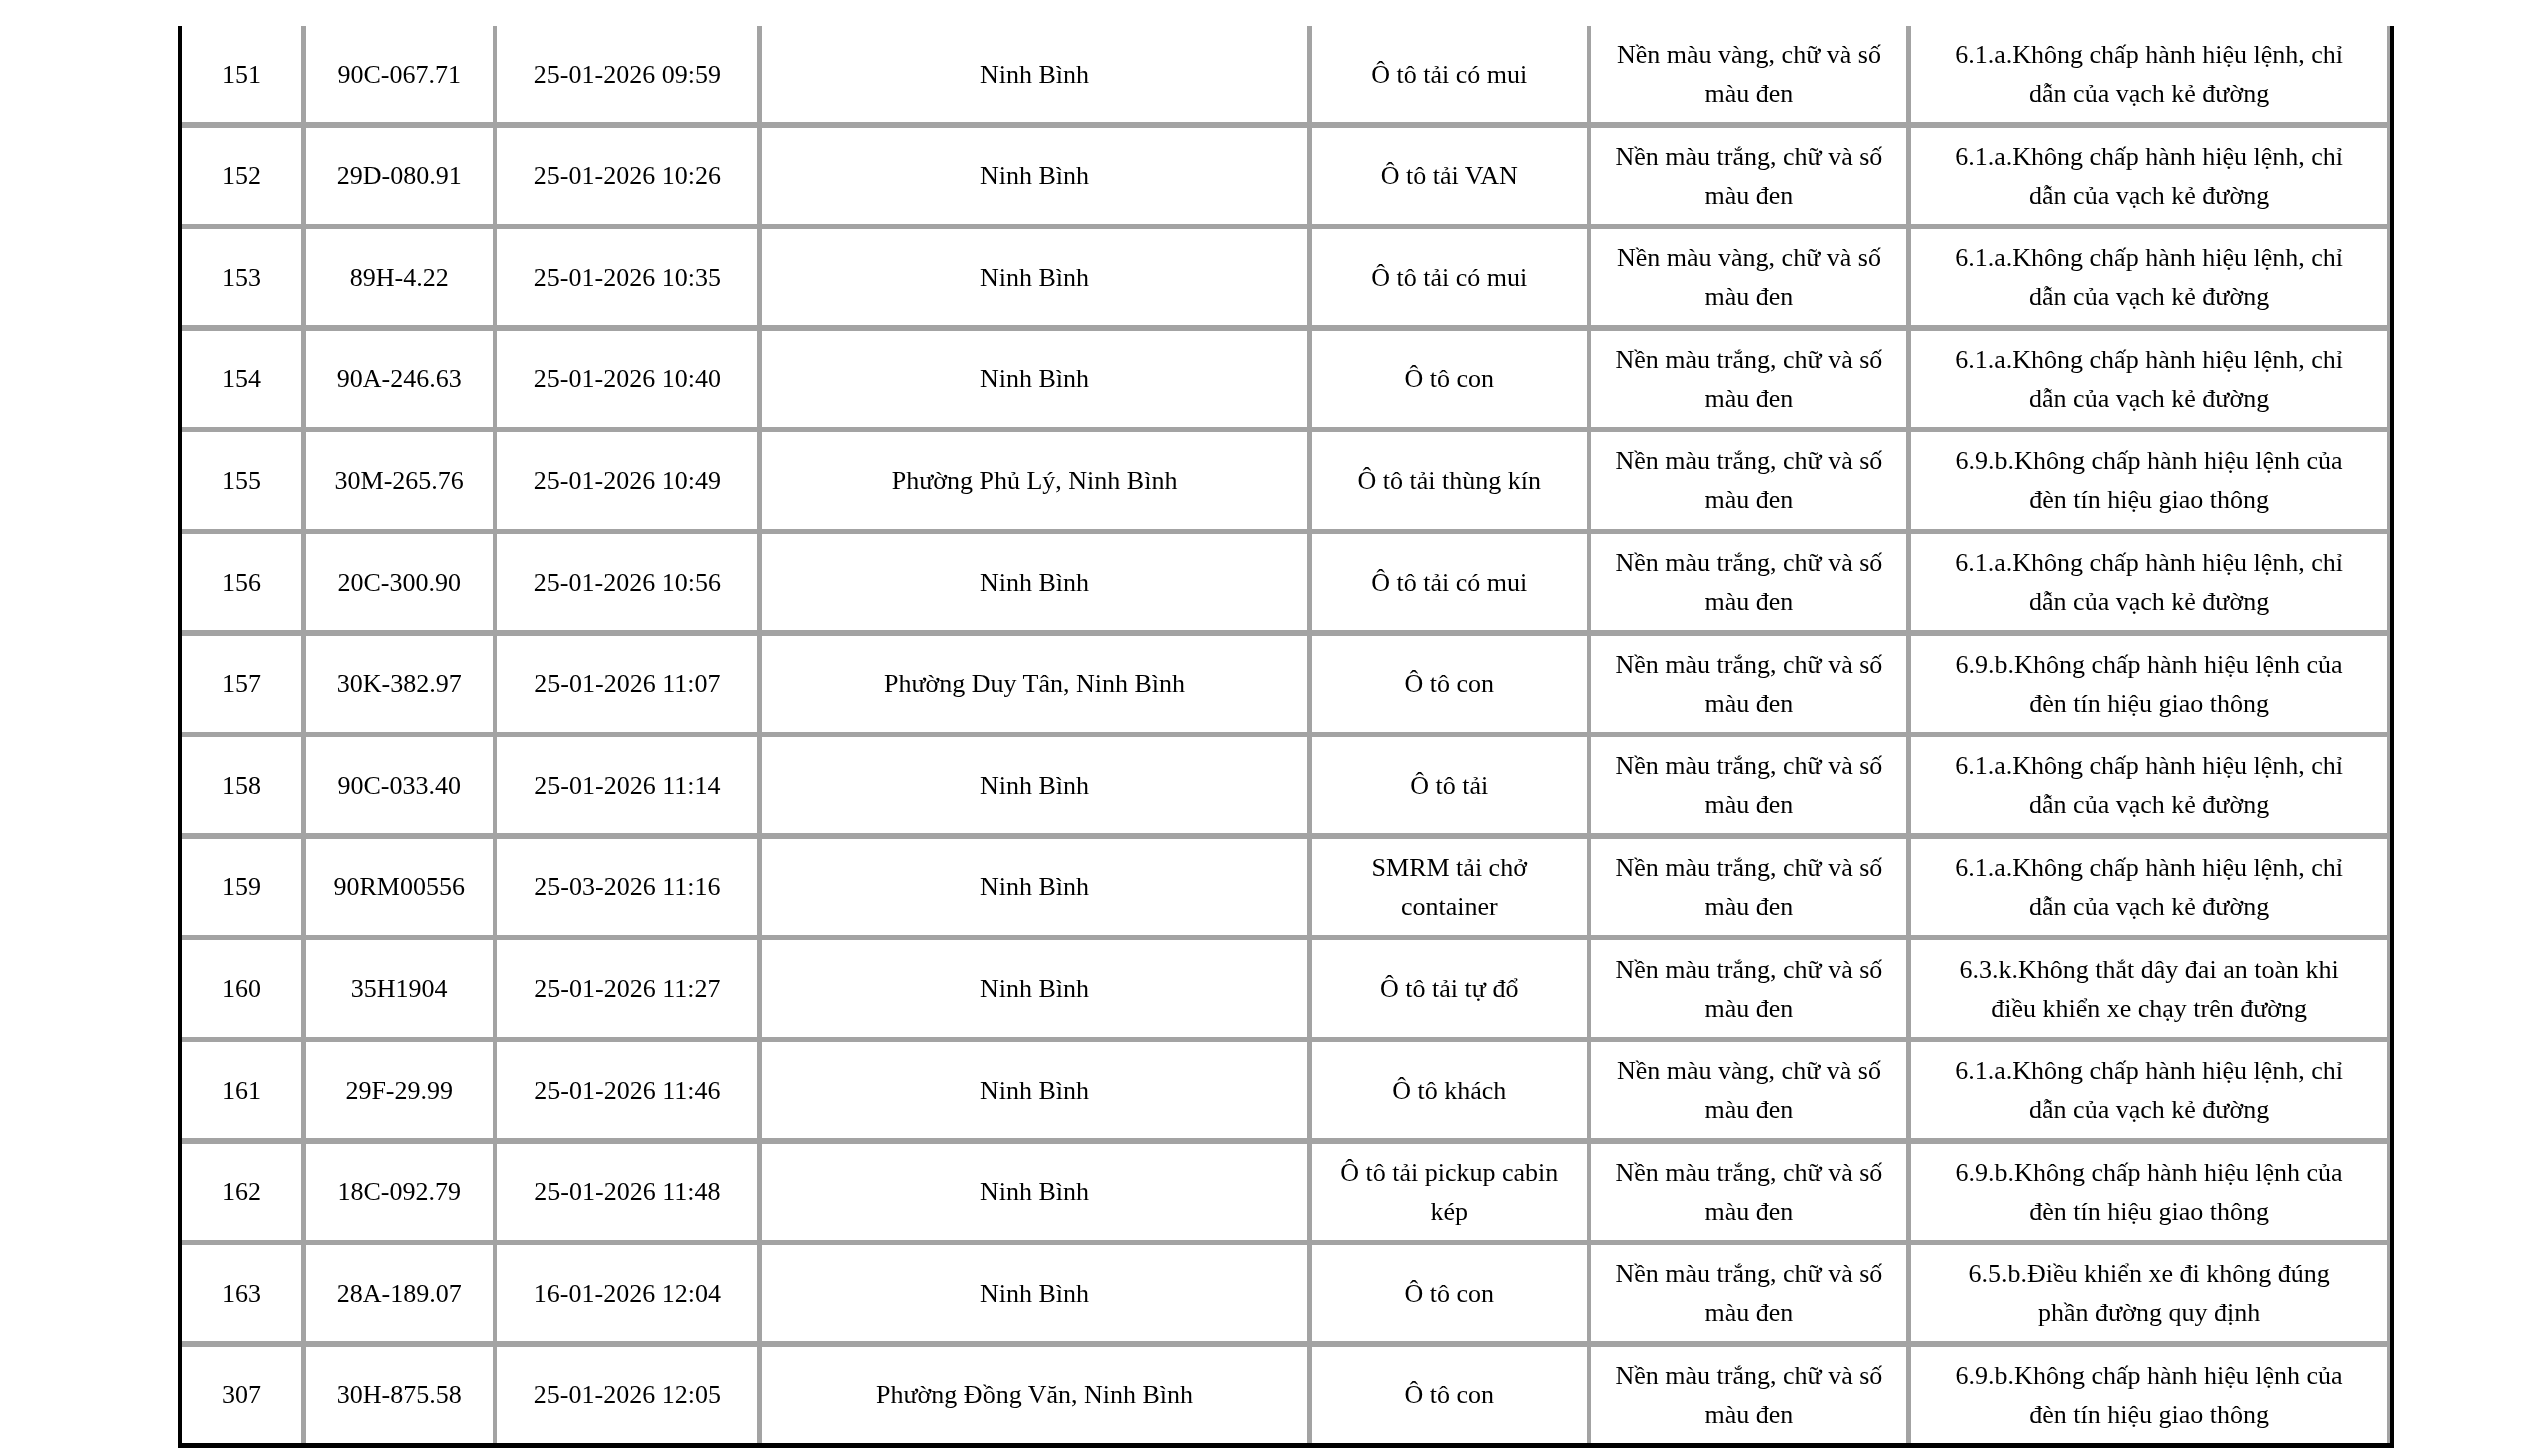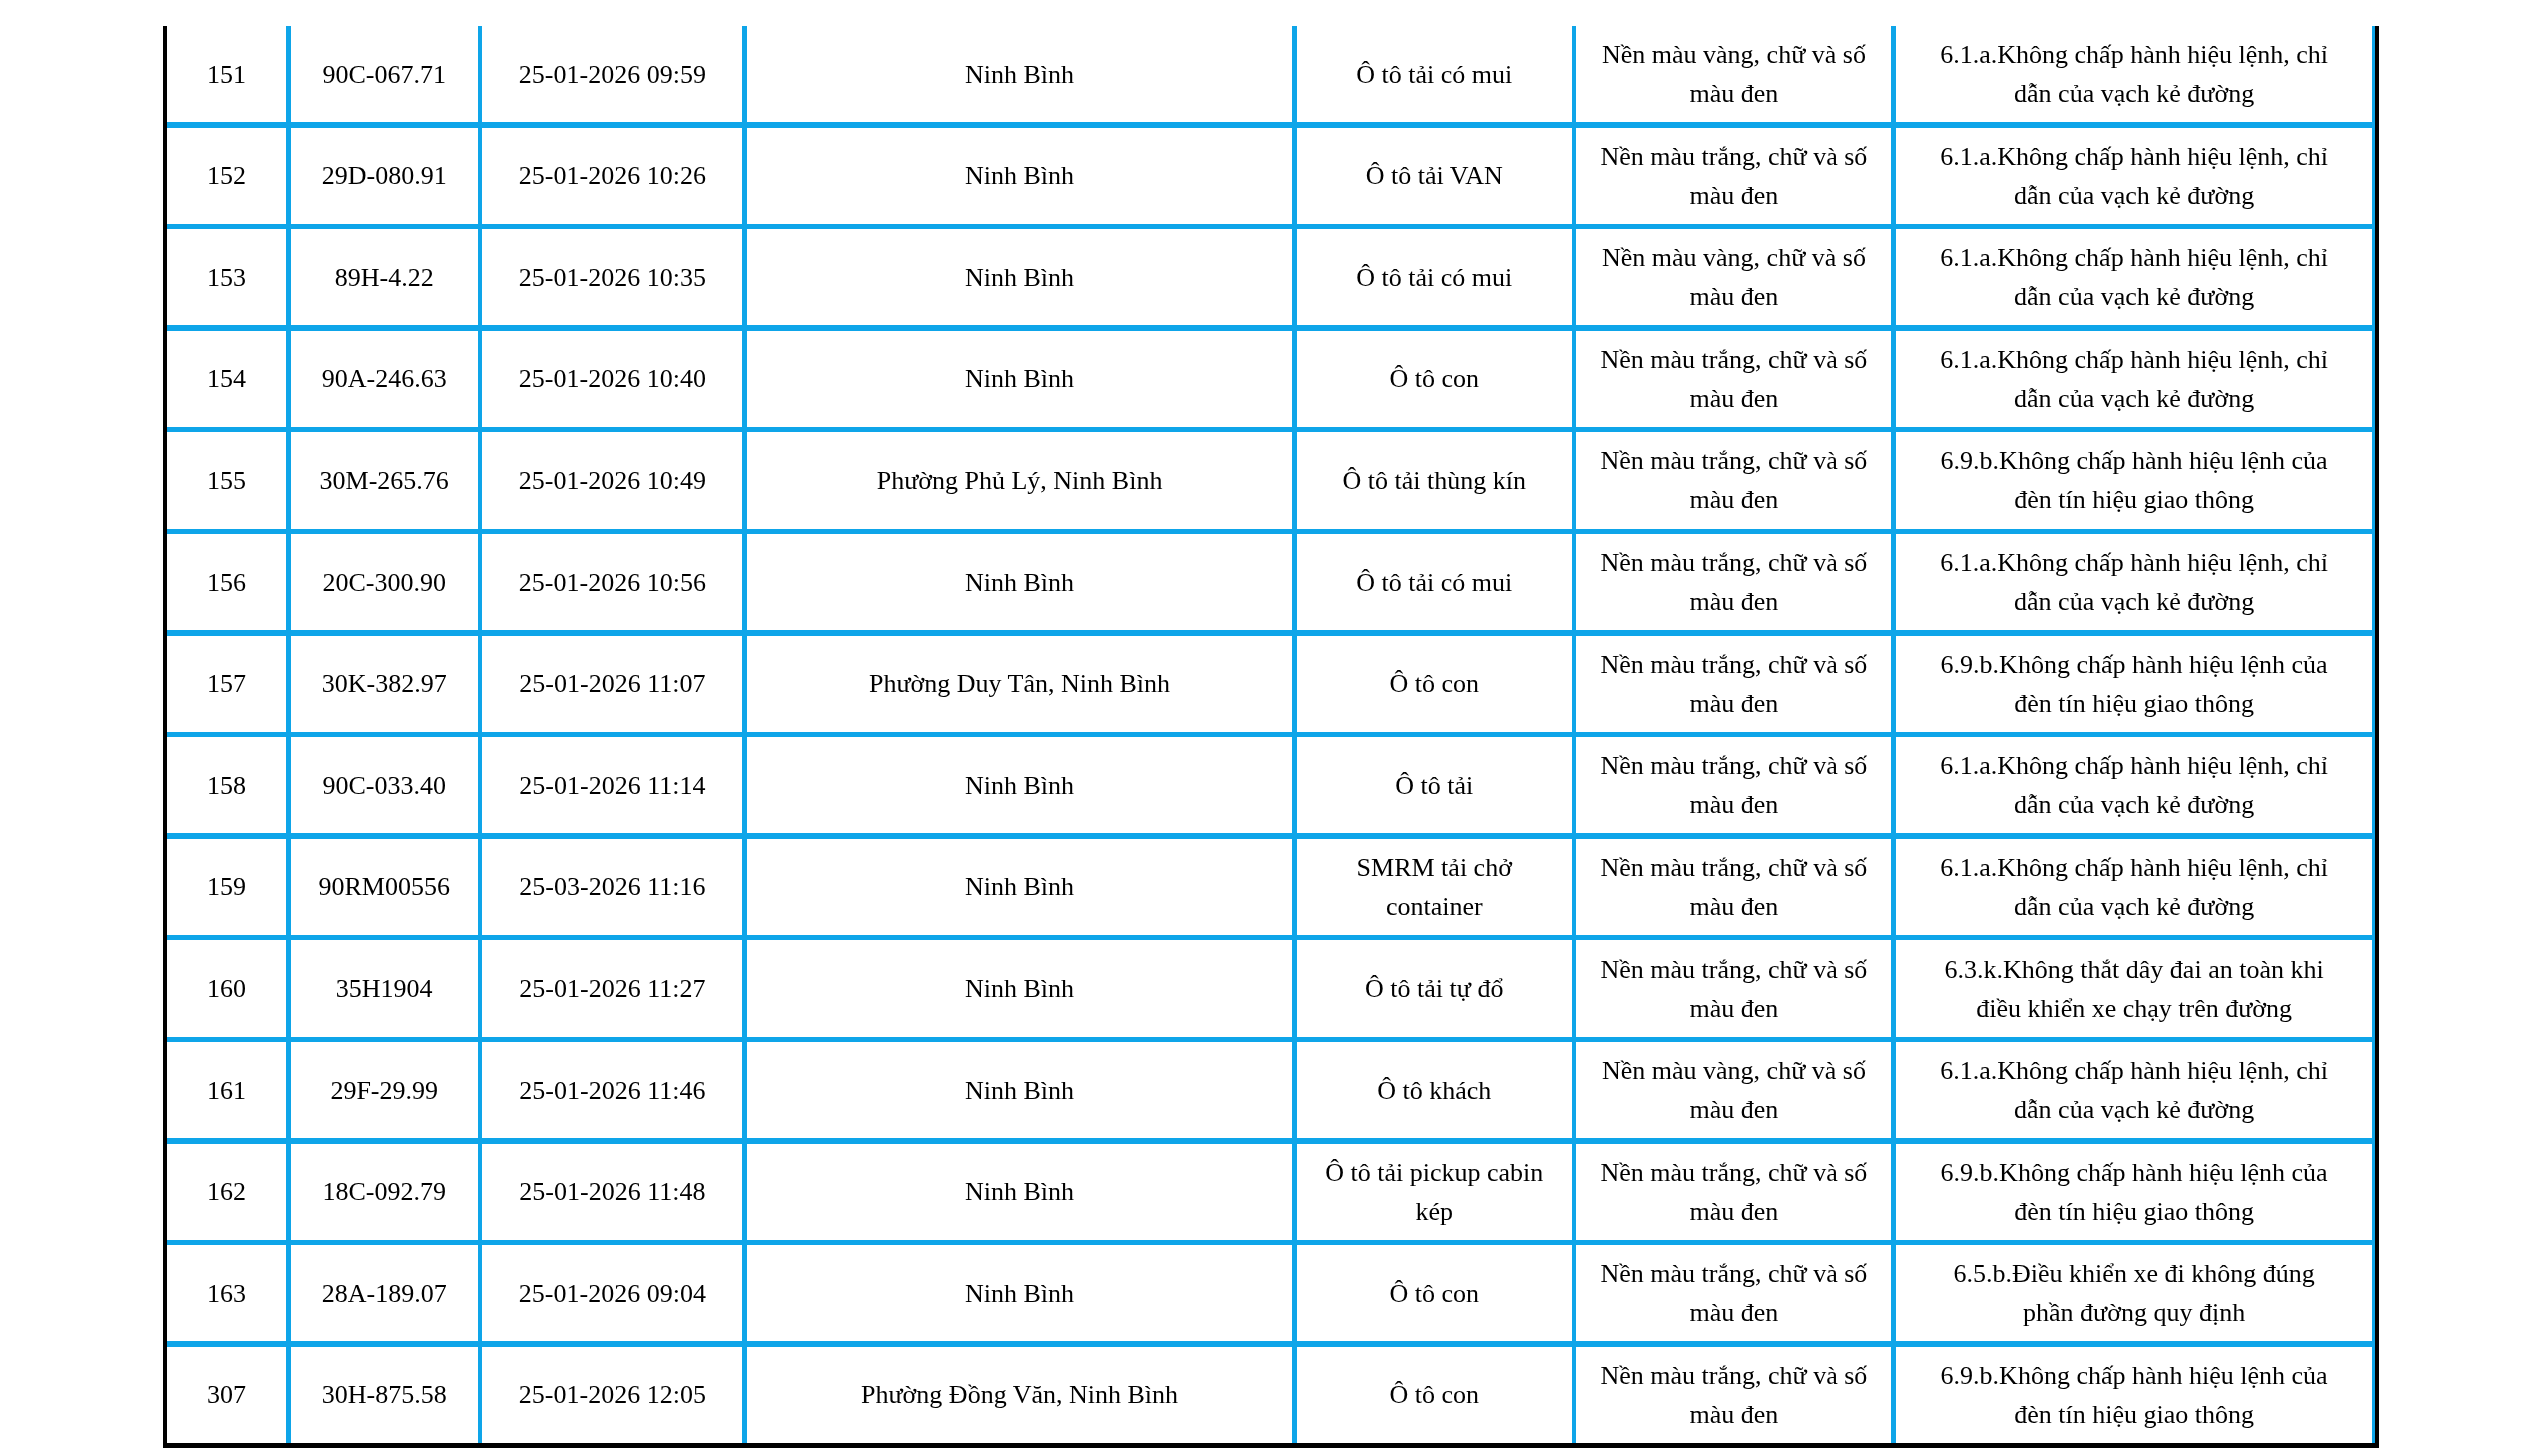--- a/index.html
+++ b/index.html
@@ -10,26 +10,26 @@
   body {
     position: relative;
     width: 2525px;
     height: 1452px;
     font-family: "Liberation Serif", "DejaVu Serif", serif;
     color: #000000;
     overflow: hidden;
   }
   .violations-table {
     position: absolute;
-    left: 163px;
+    left: 178px;
     top: 26px;
     width: 2216px;
     height: 1422px;
     box-sizing: border-box;
-    background: #0ea5e9;            
+    background: #a3a3a3;            
     border: 0 solid #000000;
     border-left-width: 4.7px;
     border-right-width: 4.7px;
     border-bottom-width: 5.5px;
     border-top-width: 0;            
     display: grid;
     grid-template-columns: 119px 187px 260px 545px 275px 315px 476px;
     grid-template-rows: repeat(14, 1fr);
     column-gap: 4.7px;
     row-gap: 5.5px;
@@ -84,20 +84,20 @@
     <div class="trow"><div class="cell">160</div><div class="cell">35H1904</div><div class="cell">25-01-2026 11:27</div><div class="cell">Ninh Bình</div><div class="cell">Ô tô tải tự đổ</div><div class="cell">Nền màu trắng, chữ và số
 màu đen</div><div class="cell">6.3.k.Không thắt dây đai an toàn khi
 điều khiển xe chạy trên đường</div></div>
     <div class="trow"><div class="cell">161</div><div class="cell">29F-29.99</div><div class="cell">25-01-2026 11:46</div><div class="cell">Ninh Bình</div><div class="cell">Ô tô khách</div><div class="cell">Nền màu vàng, chữ và số
 màu đen</div><div class="cell">6.1.a.Không chấp hành hiệu lệnh, chỉ
 dẫn của vạch kẻ đường</div></div>
     <div class="trow"><div class="cell">162</div><div class="cell">18C-092.79</div><div class="cell">25-01-2026 11:48</div><div class="cell">Ninh Bình</div><div class="cell">Ô tô tải pickup cabin
 kép</div><div class="cell">Nền màu trắng, chữ và số
 màu đen</div><div class="cell">6.9.b.Không chấp hành hiệu lệnh của
 đèn tín hiệu giao thông</div></div>
-    <div class="trow"><div class="cell">163</div><div class="cell">28A-189.07</div><div class="cell">25-01-2026 09:04</div><div class="cell">Ninh Bình</div><div class="cell">Ô tô con</div><div class="cell">Nền màu trắng, chữ và số
+    <div class="trow"><div class="cell">163</div><div class="cell">28A-189.07</div><div class="cell">16-01-2026 12:04</div><div class="cell">Ninh Bình</div><div class="cell">Ô tô con</div><div class="cell">Nền màu trắng, chữ và số
 màu đen</div><div class="cell">6.5.b.Điều khiển xe đi không đúng
 phần đường quy định</div></div>
     <div class="trow"><div class="cell">307</div><div class="cell">30H-875.58</div><div class="cell">25-01-2026 12:05</div><div class="cell">Phường Đồng Văn, Ninh Bình</div><div class="cell">Ô tô con</div><div class="cell">Nền màu trắng, chữ và số
 màu đen</div><div class="cell">6.9.b.Không chấp hành hiệu lệnh của
 đèn tín hiệu giao thông</div></div>
   </div>
 
 
 </body></html>

